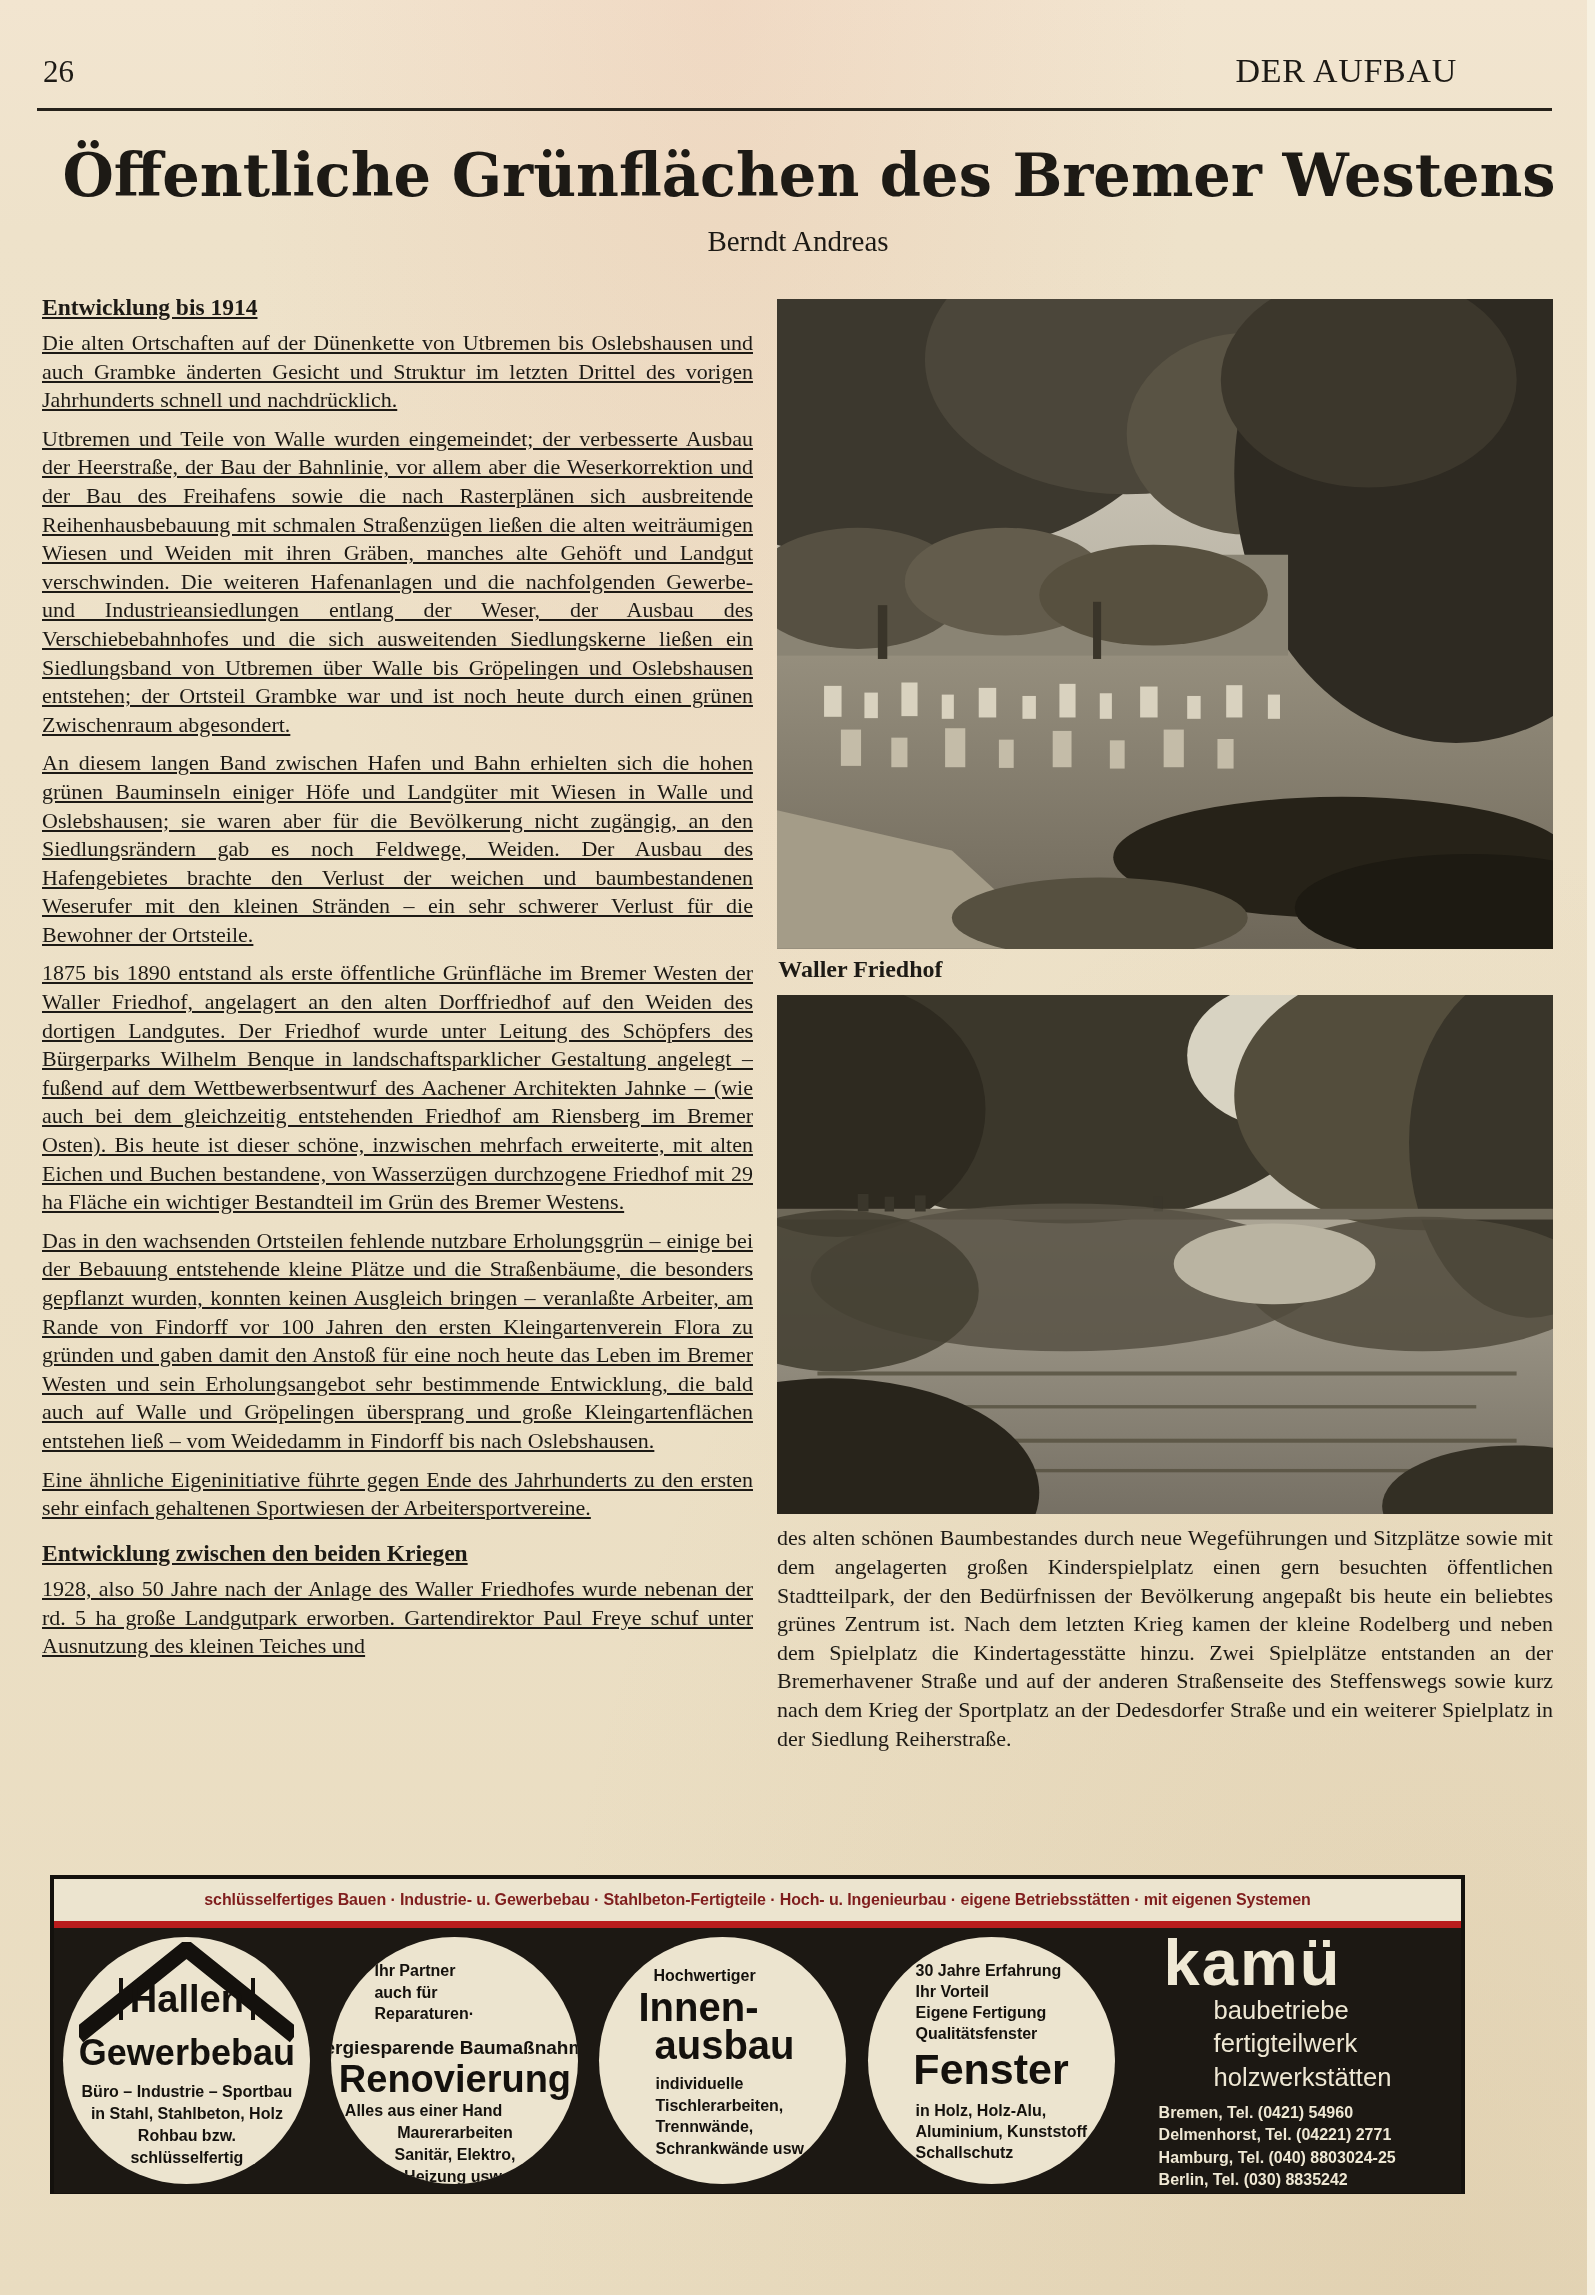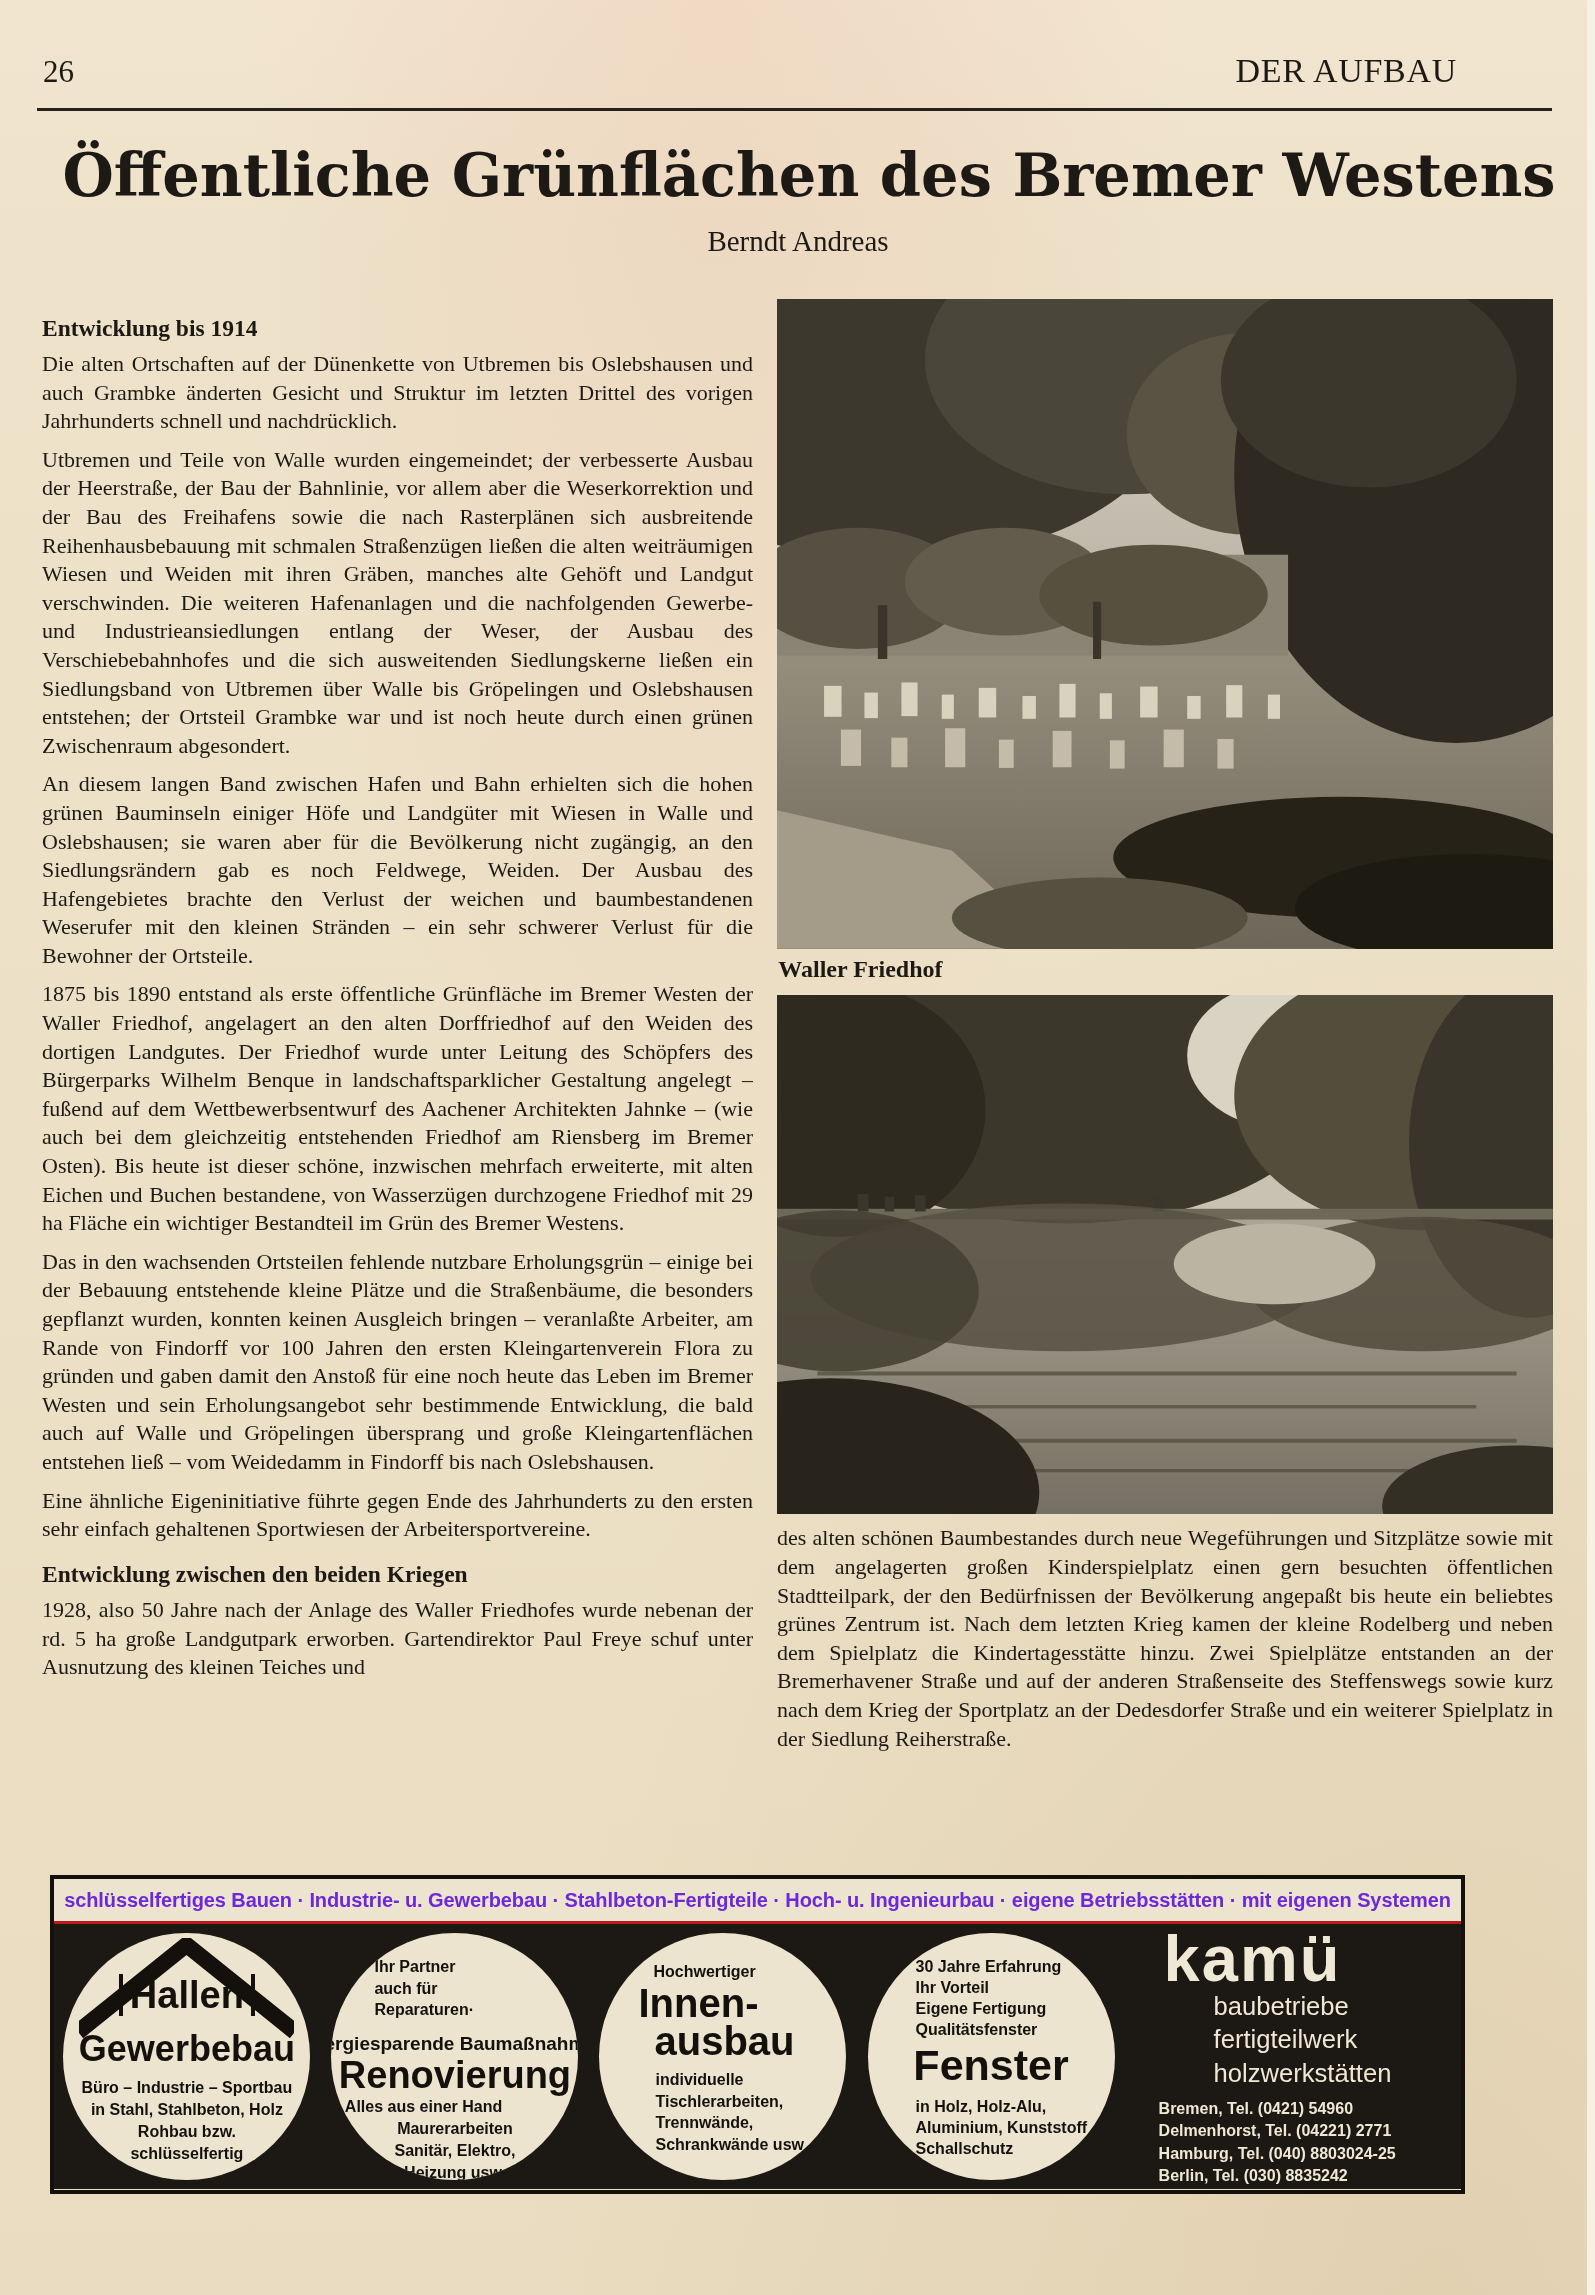--- a/index.html
+++ b/index.html
@@ -15,39 +15,39 @@
   .scan-edge{position:absolute;right:0;top:0;width:9.4px;height:100%;background:#f7f1e1;}
   
   .page-num{position:absolute;left:43px;top:54px;font-size:31px;}
   .journal{position:absolute;right:139px;top:52px;font-size:34px;letter-spacing:0.7px;}
   .header-rule{position:absolute;left:37px;top:108px;width:1515px;height:3.4px;background:#26221b;}
   
   .title{position:absolute;left:0;top:130px;width:100%;margin:11px;text-align:center;
     font-family:"DejaVu Serif", serif;font-weight:bold;font-size:59px;}
   .author{position:absolute;left:0;top:225px;width:100%;text-align:center;font-size:29px;}
   
-  .col-left{position:absolute;left:42px;top:315px;width:711px;height:1573px;overflow:hidden;}
+  .col-left{position:absolute;left:42px;top:294px;width:711px;height:1573px;overflow:hidden;text-decoration:underline;}
   .col-right{position:absolute;left:777px;top:299px;width:776px;height:1576px;overflow:hidden;}
   .col-left h2, .col-right h2{font-size:23.5px;margin:0 0 8px 0;}
   .h2b{margin-top:17.5px !important;}
   .col-left p, .cont{
     font-size:22px;line-height:1.3;text-align:justify;margin:0 0 10px 0;
     hyphens:auto;-webkit-hyphens:auto;word-spacing:0.3px;
   }
   .cont{margin:10.8px 0 0 0;}
   figure{margin:0;}
   .photo{display:block;background:#8d8779;}
   figcaption{font-size:24px;font-weight:bold;margin:6.7px 0 12px 1.3px;font-family:"Liberation Serif",serif;}
   
   .ad{position:absolute;left:50px;top:1875px;width:1415px;height:319px;
       border:4px solid #14110d;box-sizing:border-box;background:#ece4cf;
       font-family:"Liberation Sans", sans-serif;}
   .ad-topline{height:42px;display:flex;align-items:center;justify-content:center;
-      font-size:20px;font-weight:bold;letter-spacing:-0.1px;border-bottom:3px solid #b91c1c;
-      color:#6d28d9;white-space:nowrap;}
+      font-size:16px;font-weight:bold;letter-spacing:-0.1px;border-bottom:7px solid #b91c1c;
+      color:#7f1d1d;white-space:nowrap;}
   .ad-black{height:265px;background:#1c1813;display:flex;align-items:center;
       justify-content:space-between;padding:0 9.4px;}
   .circle{width:247px;height:247px;border-radius:50%;background:#ece4cf;color:#14110d;
       flex:none;display:flex;flex-direction:column;align-items:center;overflow:hidden;
       font-weight:bold;}
   .roof-wrap{position:relative;width:215px;height:101px;margin-top:5.4px;flex:none;}
   .roof-wrap svg{position:absolute;left:0;top:0;}
   .hallen{position:absolute;left:0;top:38px;width:100%;text-align:center;font-size:38px;line-height:1;}
   .hallen span{border-left:4.7px solid #14110d;border-right:4.7px solid #14110d;padding:0 6.7px;}
   .big1{font-size:36px;line-height:1;margin-top:-8px;white-space:nowrap;}

